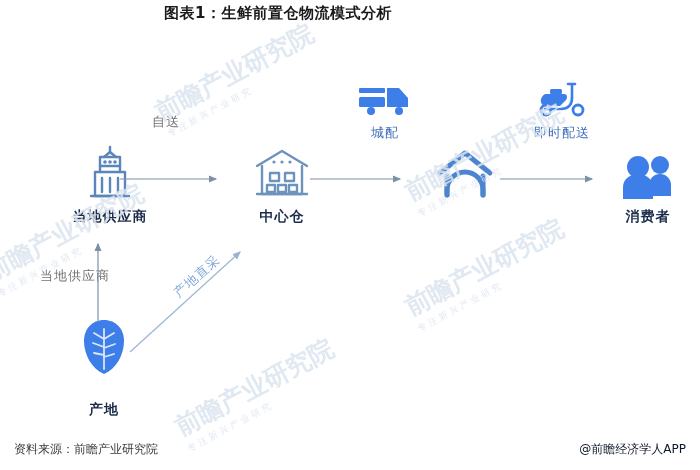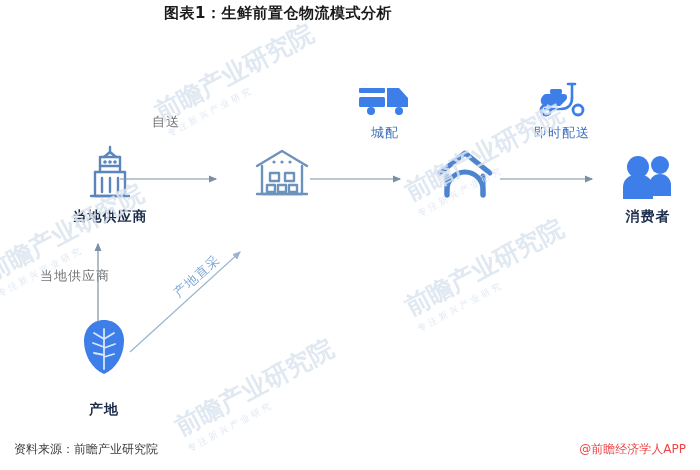--- a/index.html
+++ b/index.html
@@ -144,21 +144,21 @@
     bottom: 12px;
     font-size: 12px;
     color: #3c3c3c;
     z-index: 4;
   }
   .footer-right {
     position: absolute;
     right: 14px;
     bottom: 12px;
     font-size: 12px;
-    color: #ef4444;
+    color: #0f172a;
     z-index: 4;
   }
   svg { display: block; overflow: visible; }
 </style>
 </head>
 <body>
 
 <div id="canvas">
 
   <div class="title">图表1：生鲜前置仓物流模式分析</div>
@@ -238,20 +238,21 @@
           <rect x="34" y="27" width="9" height="8"></rect>
           <rect x="16" y="39" width="8" height="7"></rect>
           <rect x="27" y="39" width="8" height="7"></rect>
           <rect x="38" y="39" width="8" height="7"></rect>
         </g>
         <circle cx="23" cy="16" r="1.6" fill="#6d93bd"></circle>
         <circle cx="31" cy="16" r="1.6" fill="#6d93bd"></circle>
         <circle cx="39" cy="16" r="1.6" fill="#6d93bd"></circle>
       </svg>
     </div>
+    <div class="node-label">中心仓</div>
   </div>
 
   <div class="node" id="node-front">
     <div class="icon-box">
       <svg width="62" height="56" viewBox="0 0 62 56">
         <g fill="none" stroke="#4d84cf" stroke-width="5" stroke-linejoin="round" stroke-linecap="round">
           <path d="M6 27 L31 7 L56 27"></path>
           <path d="M13 30 L13 49"></path>
           <path d="M49 30 L49 49"></path>
           <path d="M13 49 L13 44 A18 18 0 0 1 49 44 L49 49"></path>

